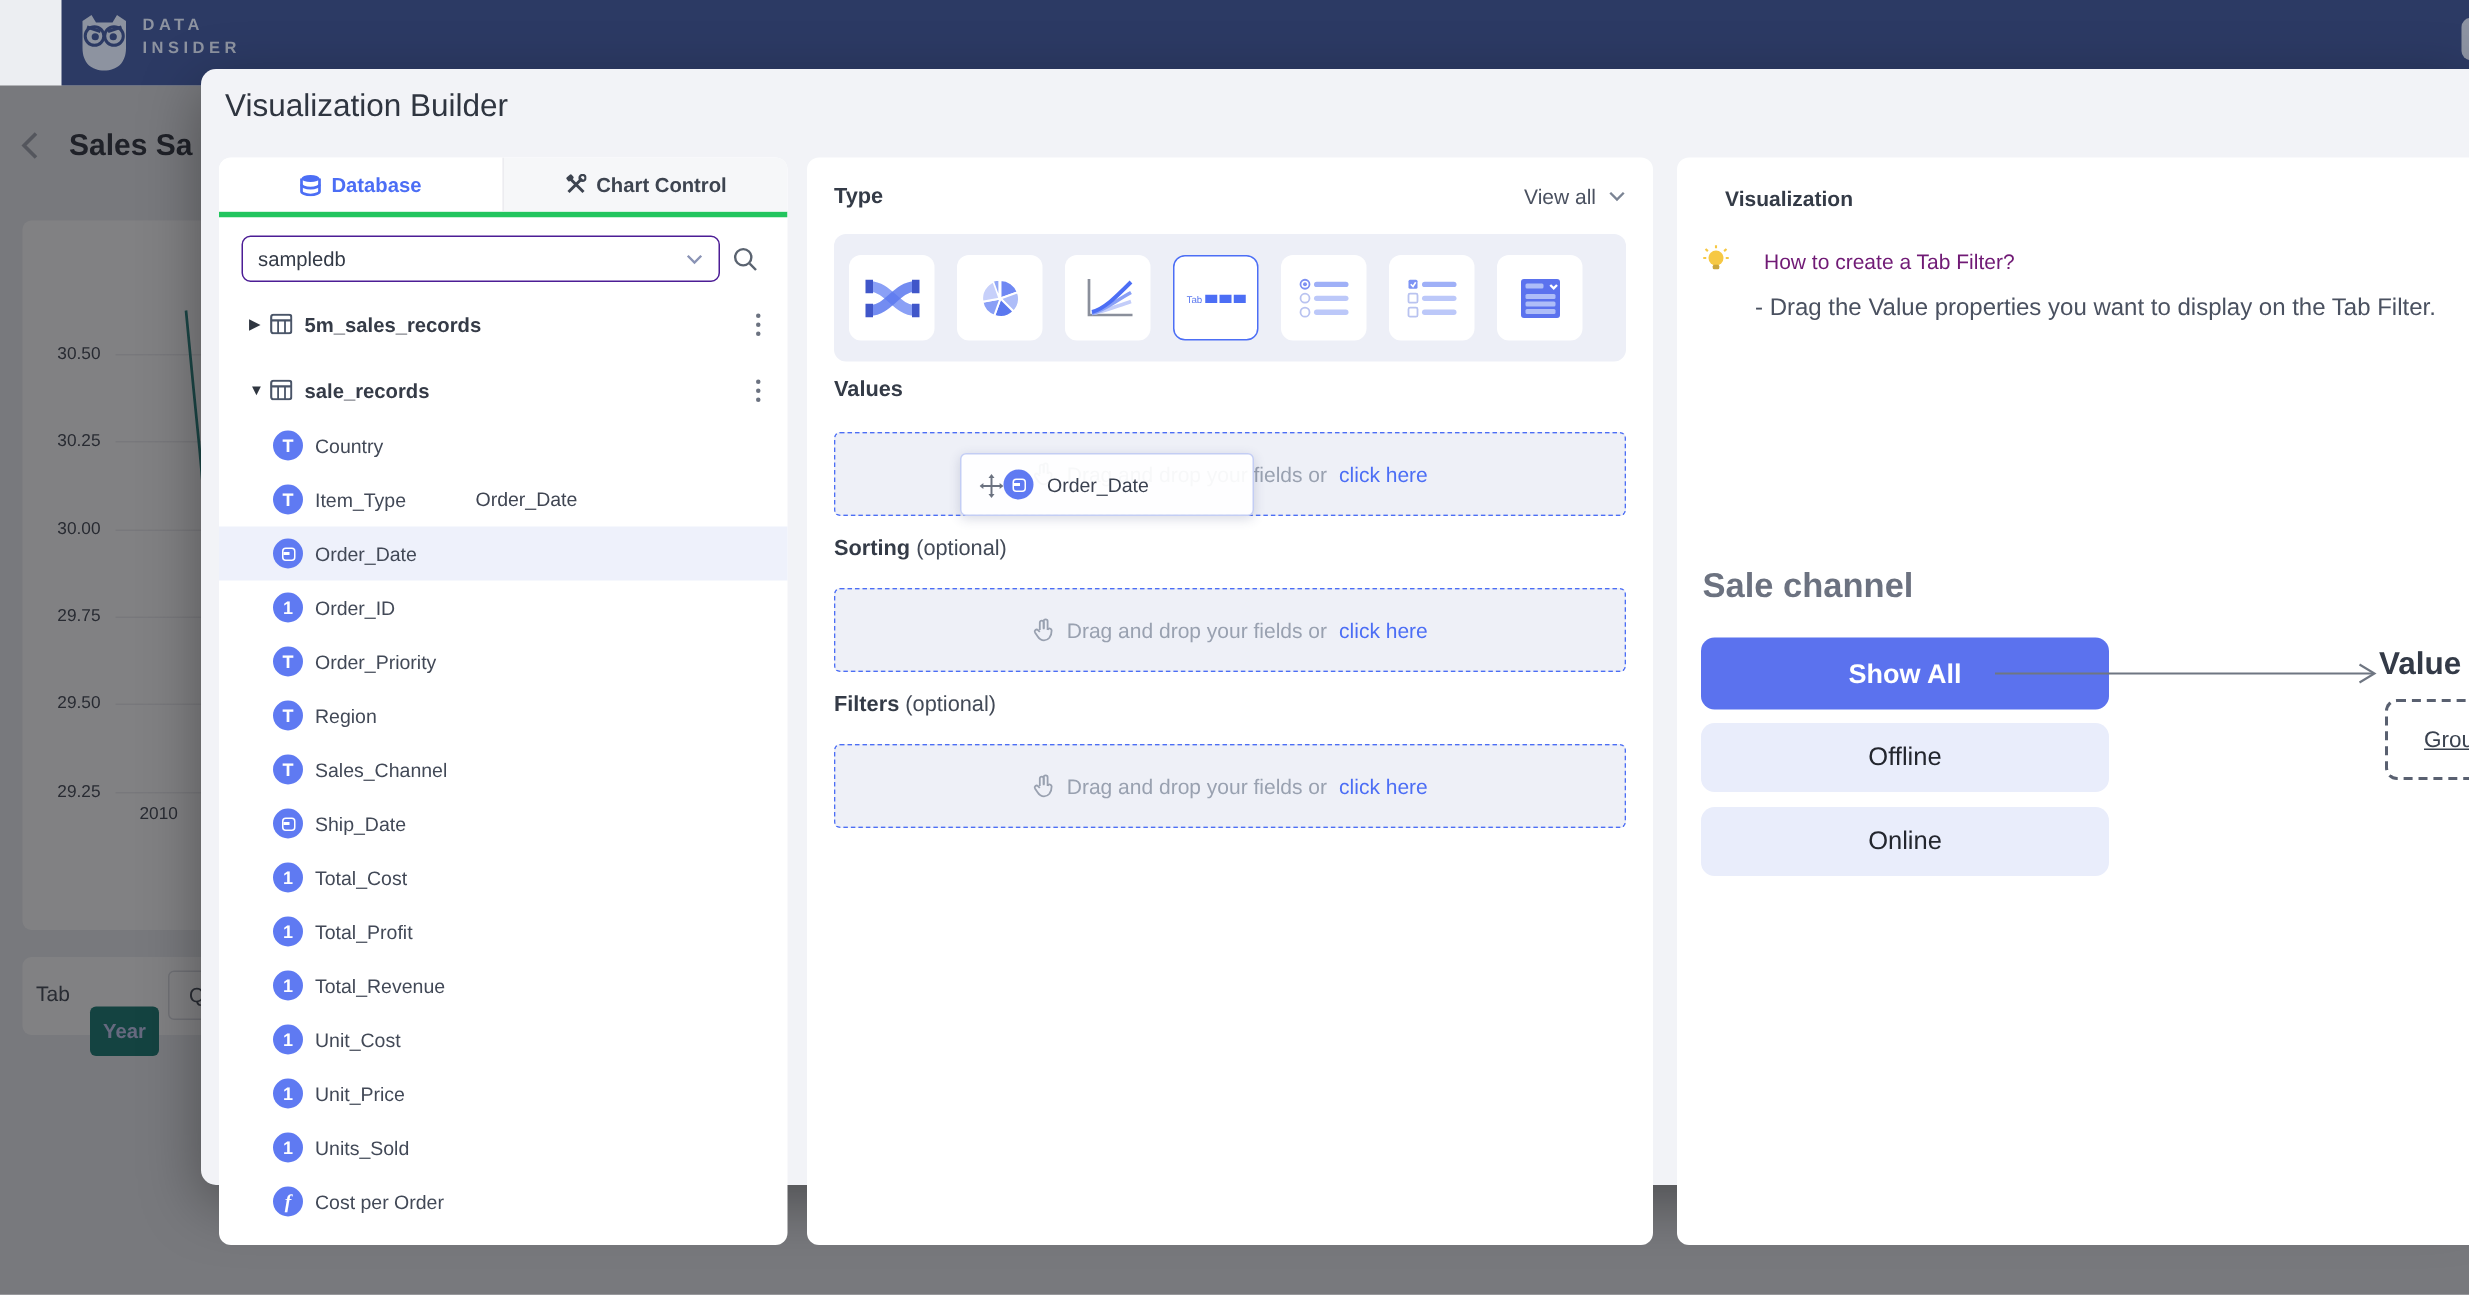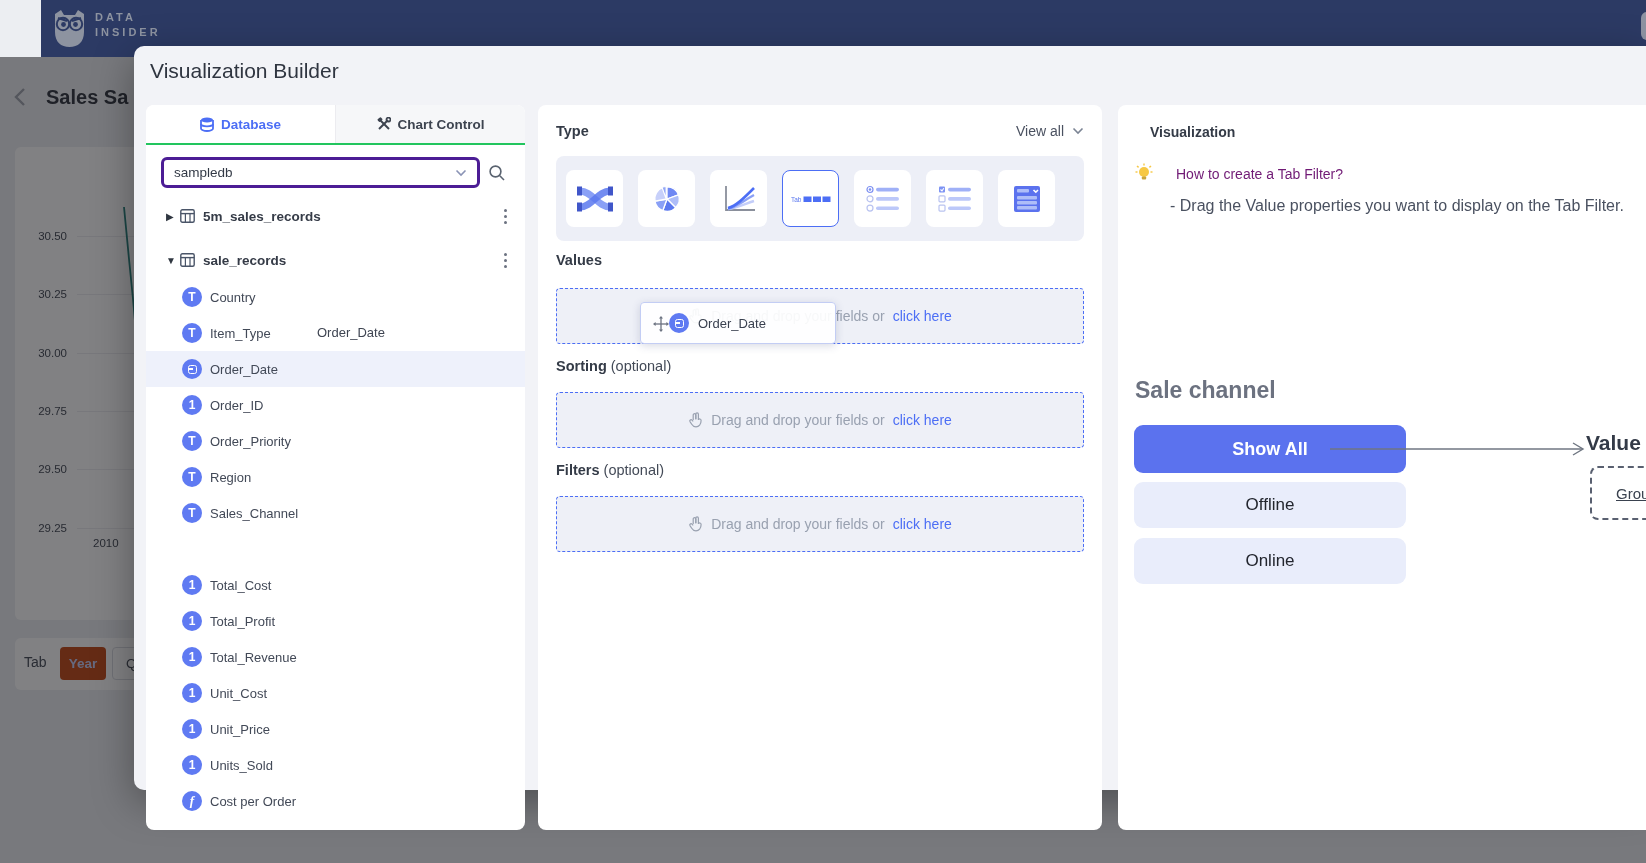--- a/index.html
+++ b/index.html
@@ -21,41 +21,41 @@
   .bg-back { position:absolute; left:12px; top:86px; }
   .bg-title { position:absolute; left:46px; top:86px; font-size:20px; font-weight:600; color:#262b35; }
   .bg-card { position:absolute; left:15px; top:147px; width:420px; height:473px; background:#fff; border-radius:6px; }
   .tick { position:absolute; left:0px; width:52px; text-align:right; font-size:11.5px; color:#3b414d; }
   .gline { position:absolute; left:62px; width:350px; height:1px; background:#ececef; }
   .xtick { position:absolute; left:78px; top:390px; font-size:11.5px; color:#3b414d; }
   .bg-tabs { position:absolute; left:15px; top:638px; width:420px; height:52px; background:#fff; border-radius:6px; }
   .bg-tab-label { position:absolute; left:9px; top:16px; font-size:14px; color:#3c434f; }
   .pill { position:absolute; top:9px; height:33px; border-radius:4px; font-size:13.5px;
           display:flex; align-items:center; }
-  .pill.sel { left:45px; width:46px; background:#c2410c; color:#c3cbf7; font-weight:600; justify-content:center; }
+  .pill.sel { left:45px; width:46px; background:#0f766e; color:#c3cbf7; font-weight:600; justify-content:center;margin-top:24px; }
   .pill.plain { left:97px; width:72px; background:#fff; border:1px solid #d8dae0; color:#3c434f; padding-left:13px; }
 
   .overlay { position:absolute; left:0; top:57px; width:1646px; height:806px; background:rgba(25,26,30,0.55); z-index:4; }
 
   
   .modal { position:absolute; left:134px; top:46px; width:1512px; height:744px; background:#f2f3f7;
            border-radius:10px 0 0 10px; z-index:5; box-shadow:0 12px 40px rgba(0,0,0,.35); }
   .modal-title { position:absolute; left:16px; top:13px; font-size:21px; font-weight:500; color:#2f3540; }
   .card { position:absolute; top:59px; height:725px; background:#fff; border-radius:8px; }
   .card.left   { left:12px;  width:379px; }
   .card.center { left:404px; width:564px; }
   .card.right  { left:984px; width:662px; border-radius:8px 0 0 8px; }
 
   
-  .tabs { position:absolute; left:0; top:0; width:100%; height:40px; display:flex; border-bottom:2px solid #22c55e;
+  .tabs { position:absolute; left:0; top:0; width:100%; height:40px; display:flex; border-bottom:4px solid #22c55e;
           border-radius:8px 8px 0 0; overflow:hidden; }
   .tab { flex:1; display:flex; align-items:center; justify-content:center; gap:7px; font-size:13.5px; }
   .tab.on  { background:#fff; color:#4c6ef5; font-weight:600; }
   .tab.off { background:#f6f7f9; color:#3d4450; font-weight:600; border-left:1px solid #ececf0; }
-  .select { position:absolute; left:15px; top:52px; width:319px; height:31px; border:3px solid #4c1d95;
+  .select { position:absolute; left:15px; top:52px; width:319px; height:31px; border:1px solid #4c1d95;
             border-radius:6px; background:#fff; display:flex; align-items:center; font-size:13.5px; color:#333a46;
             padding:0 10px; justify-content:space-between; }
   .mag { position:absolute; left:342px; top:59px; }
   .trow { position:absolute; left:0; width:100%; height:36px; display:flex; align-items:center; font-size:13.5px; color:#353b47; }
   .trow .caret { width:14px; margin-left:20px; font-size:10px; color:#2f3640; }
   .trow .tname { margin-left:8px; font-weight:600; }
   .kebab { position:absolute; right:18px; top:11px; display:flex; flex-direction:column; gap:3px; }
   .kebab i { width:3px; height:3px; border-radius:50%; background:#6b7280; }
   .frow { position:absolute; left:0; width:100%; height:36px; display:flex; align-items:center; font-size:13px; color:#424957; }
   .frow.sel { background:#eef1fb; }
@@ -254,20 +254,26 @@
         <span class="fname">Order_Priority</span>
       </div>
       <div class="frow" style="top:354px">
         <span class="fic">T</span>
         <span class="fname">Region</span>
       </div>
       <div class="frow" style="top:390px">
         <span class="fic">T</span>
         <span class="fname">Sales_Channel</span>
       </div>
+      <div class="frow" style="top:426px">
+        <span class="fic date">
+            <span></span>
+          </span>
+        <span class="fname">Ship_Date</span>
+      </div>
       <div class="frow" style="top:462px">
         <span class="fic">1</span>
         <span class="fname">Total_Cost</span>
       </div>
       <div class="frow" style="top:498px">
         <span class="fic">1</span>
         <span class="fname">Total_Profit</span>
       </div>
       <div class="frow" style="top:534px">
         <span class="fic">1</span>

